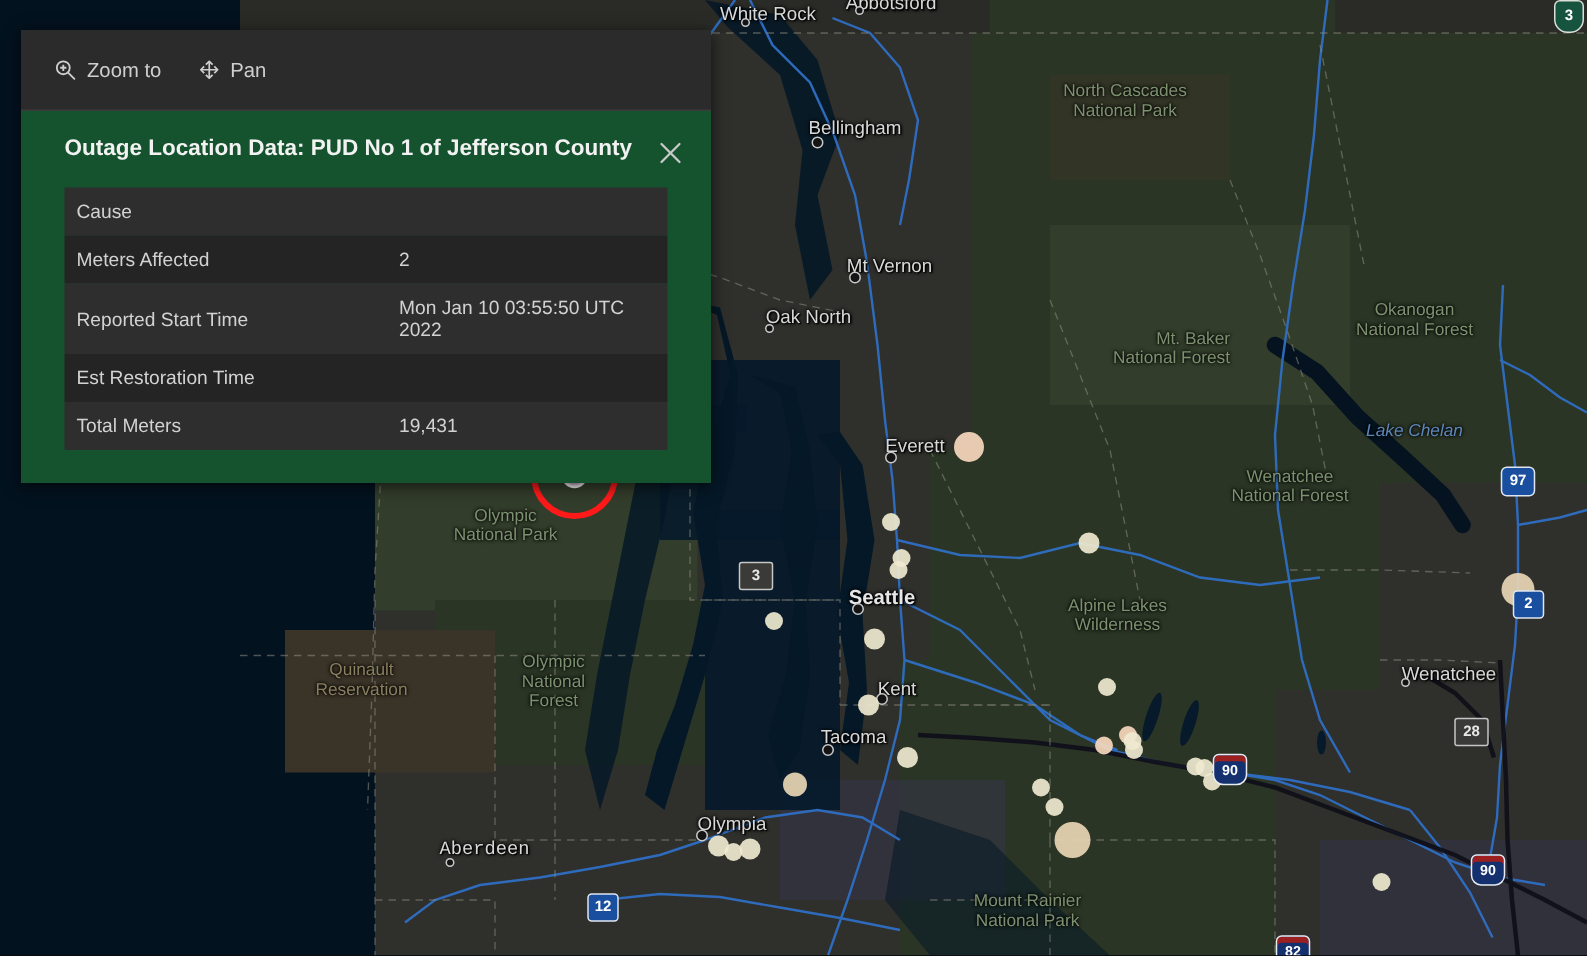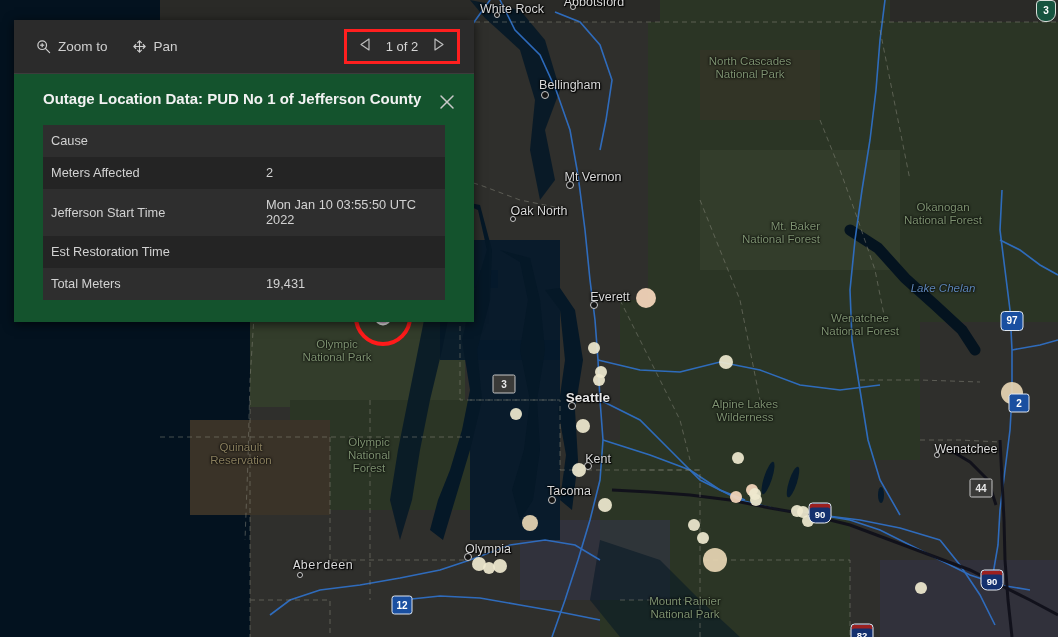--- a/index.html
+++ b/index.html
@@ -483,21 +483,21 @@
         <div class="outage " style="left: 703px; top: 538px; width: 12px; height: 12px;"></div>
         <div class="outage hot" style="left: 715px; top: 560px; width: 24px; height: 24px;"></div>
         <div class="outage " style="left: 921px; top: 588px; width: 12px; height: 12px;"></div>
         <div class="outage hot" style="left: 1012px; top: 393px; width: 22px; height: 22px;"></div>
       </div>
     <div id="map-shields">
         <div class="shield canada" style="left: 1046px; top: 11px;">3</div>
         <div class="shield gray" style="left: 504px; top: 384px;">3</div>
         <div class="shield us" style="left: 1012px; top: 321px; text-align: center;">97</div>
         <div class="shield state-wa" style="left: 1019px; top: 403px;">2</div>
-        <div class="shield gray" style="left: 981px; top: 488px;">44</div>
+        <div class="shield gray" style="left: 981px; top: 488px;">28</div>
         <div class="shield interstate" style="left: 820px; top: 513px;">90</div>
         <div class="shield interstate" style="left: 992px; top: 580px;">90</div>
         <div class="shield state-wa" style="left: 402px; top: 605px;">12</div>
         <div class="shield interstate" style="left: 862px; top: 634px;">82</div>
       </div>
 
     <div id="selection">
         <div class="selring" style="left: 383px; top: 317px; width: 58px; height: 58px;"></div>
         <div class="outage sel" style="left: 383px; top: 317px; width: 13px; height: 13px;"></div>
       </div>
@@ -526,35 +526,20 @@
             <line x1="2" y1="8" x2="14" y2="8"></line>
             <polyline points="5.6,4.4 8,2 10.4,4.4" stroke-linejoin="round"></polyline>
             <polyline points="5.6,11.6 8,14 10.4,11.6" stroke-linejoin="round"></polyline>
             <polyline points="4.4,5.6 2,8 4.4,10.4" stroke-linejoin="round"></polyline>
             <polyline points="11.6,5.6 14,8 11.6,10.4" stroke-linejoin="round"></polyline>
           </svg>
         </span>
         <span>Pan</span>
       </div>
 
-      <div class="pager-wrap">
-        <div class="pager">
-          <span class="pager-arrow">
-            <svg width="13" height="15" viewBox="0 0 13 15" fill="none" stroke="#bdbdbd" stroke-width="1.2" stroke-linejoin="round">
-              <polygon points="10,2 10,13 2,7.5"></polygon>
-            </svg>
-          </span>
-          <span class="pager-count">1 of 2</span>
-          <span class="pager-arrow">
-            <svg width="13" height="15" viewBox="0 0 13 15" fill="none" stroke="#bdbdbd" stroke-width="1.2" stroke-linejoin="round">
-              <polygon points="3,2 3,13 11,7.5"></polygon>
-            </svg>
-          </span>
-        </div>
-      </div>
     </div>
 
     <div id="popup-body">
       <div id="popup-title-row">
         <div id="popup-title">Outage Location Data: PUD No 1 of Jefferson County</div>
         <div id="popup-close">
           <svg width="22" height="22" viewBox="0 0 22 22" fill="none" stroke="#c9c9c9" stroke-width="1.5" stroke-linecap="round">
             <line x1="5" y1="5" x2="17" y2="17"></line>
             <line x1="17" y1="5" x2="5" y2="17"></line>
           </svg>
@@ -565,21 +550,21 @@
         <tbody id="attr-rows">
             <tr class="odd">
               <td class="k">Cause</td>
               <td class="v"></td>
             </tr>
             <tr class="even">
               <td class="k">Meters Affected</td>
               <td class="v">2</td>
             </tr>
             <tr class="odd">
-              <td class="k">Jefferson Start Time</td>
+              <td class="k">Reported Start Time</td>
               <td class="v">Mon Jan 10 03:55:50 UTC 2022</td>
             </tr>
             <tr class="even">
               <td class="k">Est Restoration Time</td>
               <td class="v"></td>
             </tr>
             <tr class="odd">
               <td class="k">Total Meters</td>
               <td class="v">19,431</td>
             </tr>

